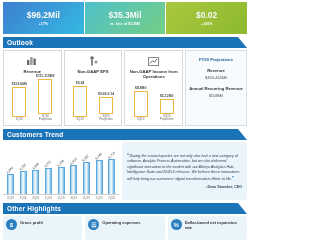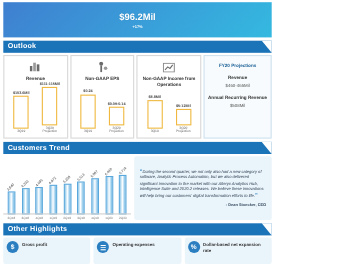--- a/index.html
+++ b/index.html
@@ -303,20 +303,28 @@
 </head>
 <body>
 
 <div class="page">
 
   <div class="kpi-row">
     <div class="kpi kpi-1">
       <div class="kpi-val">$96.2Mil</div>
       <div class="kpi-sub">+17%</div>
     </div>
+    <div class="kpi kpi-2">
+      <div class="kpi-val">$35.3Mil</div>
+      <div class="kpi-sub">vs. loss of $3.2Mil</div>
+    </div>
+    <div class="kpi kpi-4">
+      <div class="kpi-val">$0.02</div>
+      <div class="kpi-sub">+100%</div>
+    </div>
   </div>
 
   <div class="banner">
     <span class="banner-text">Outlook</span>
   </div>
 
   <div class="outlook-row">
 
     <div class="panel panel-metric">
       <div class="panel-icon">

